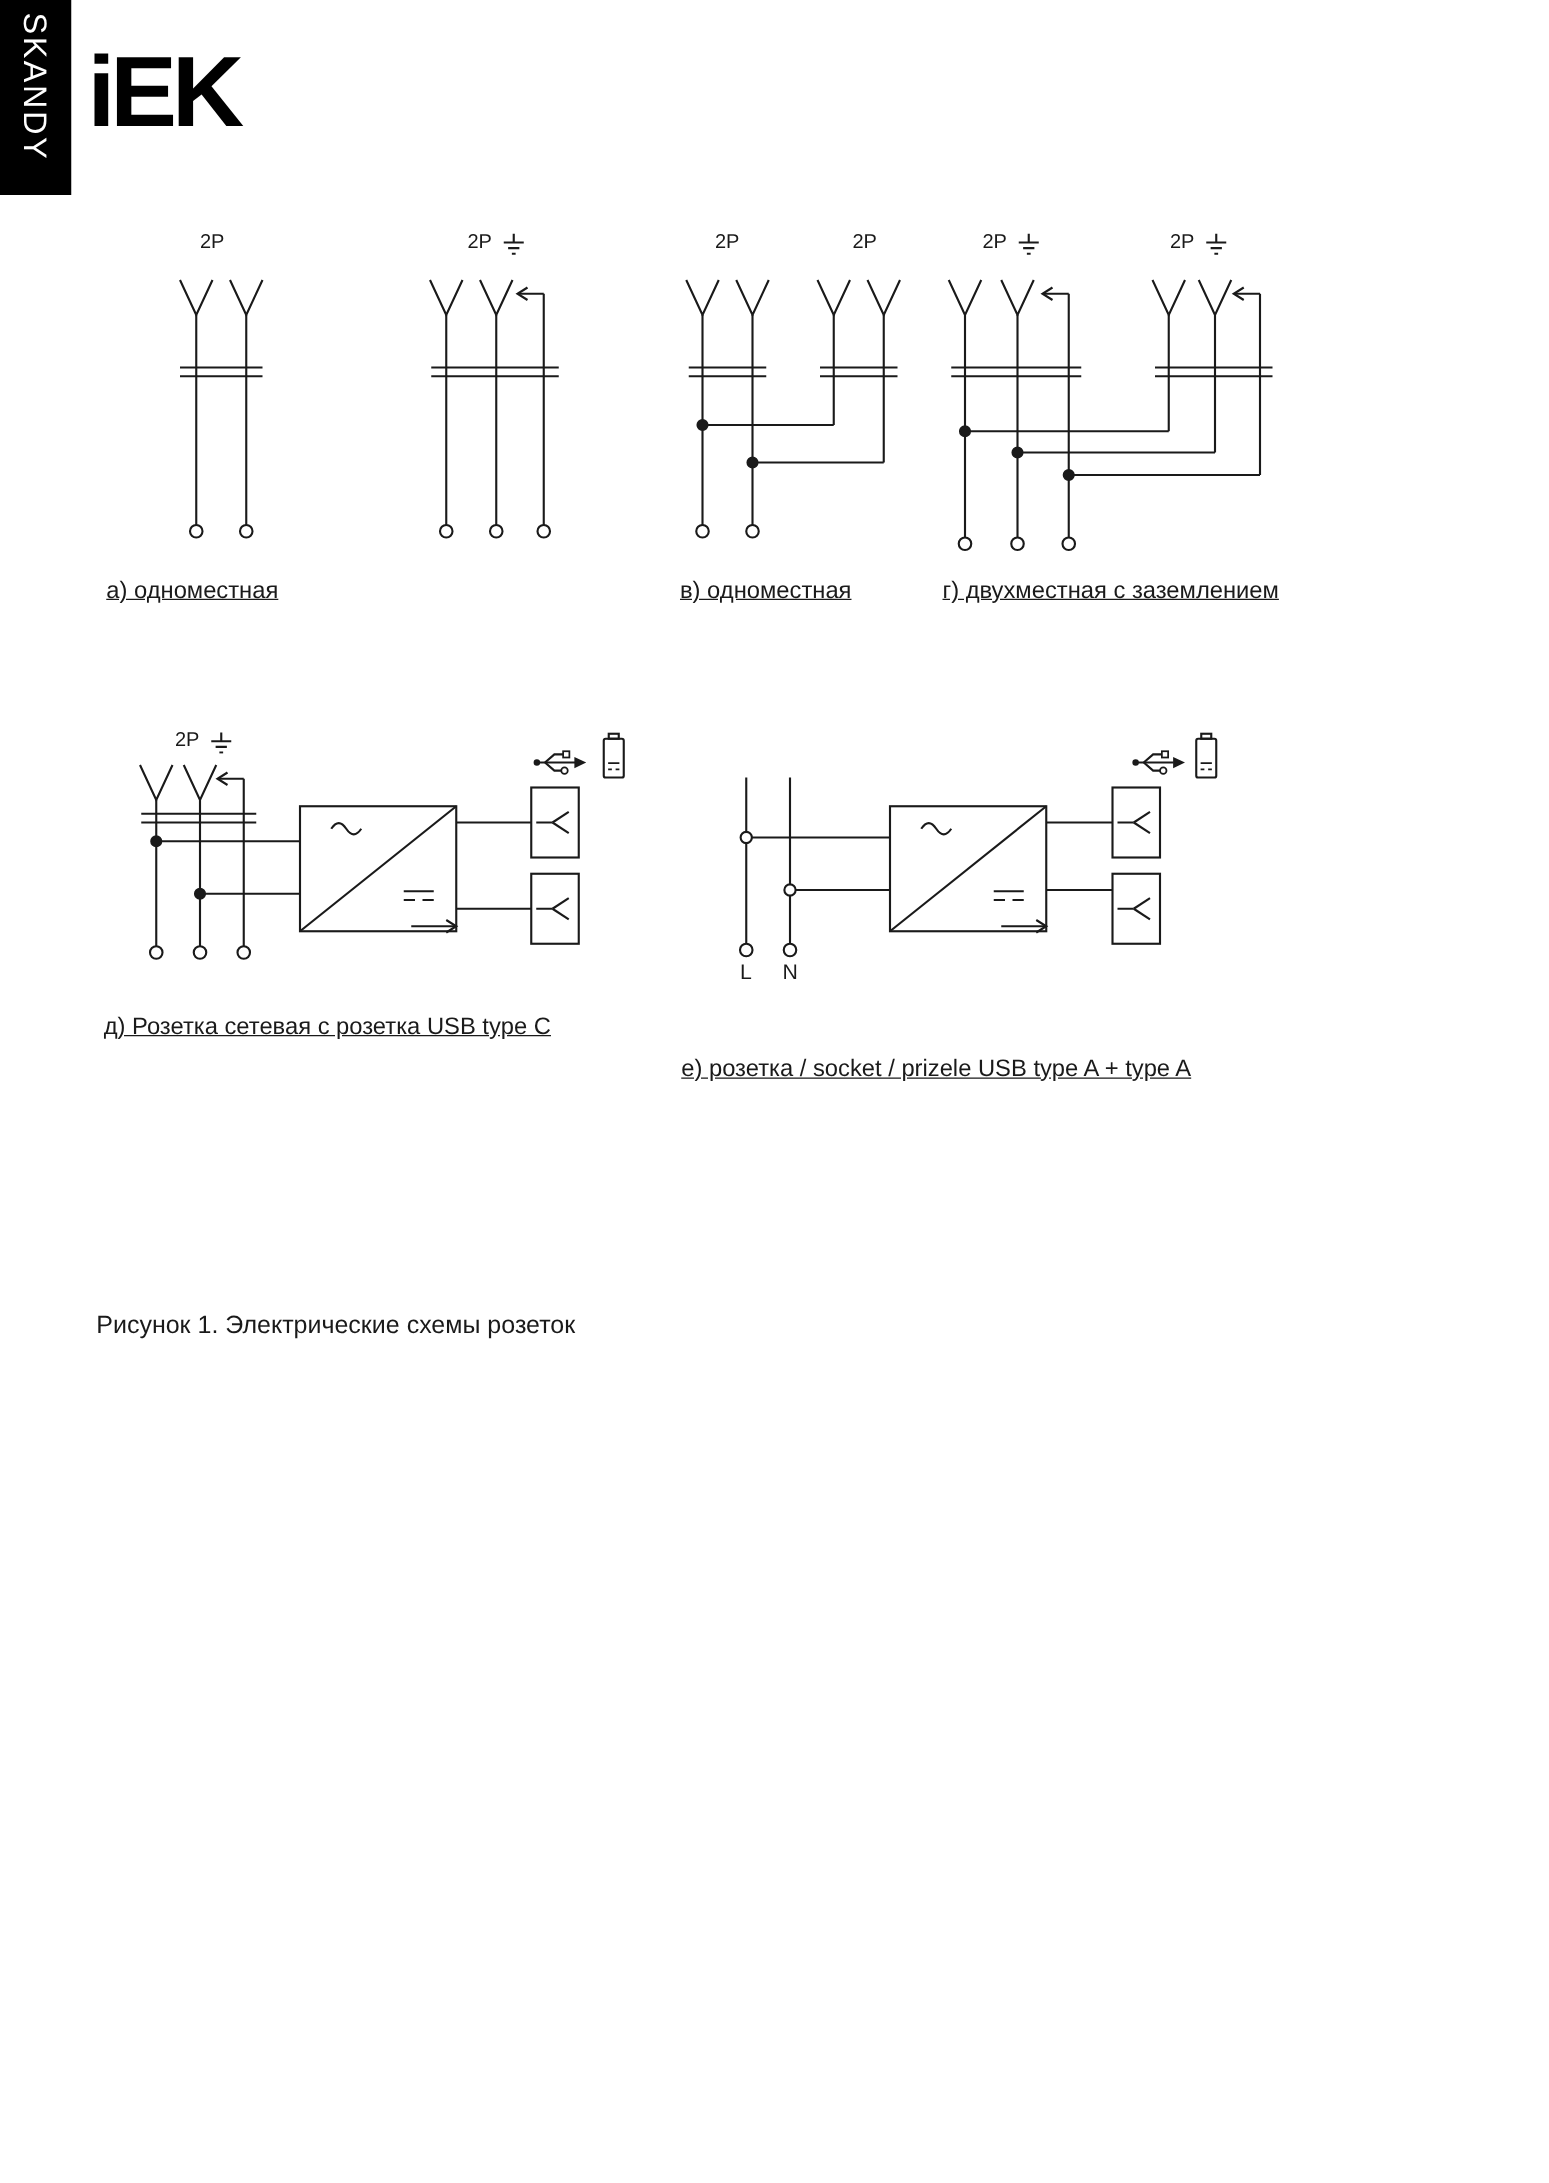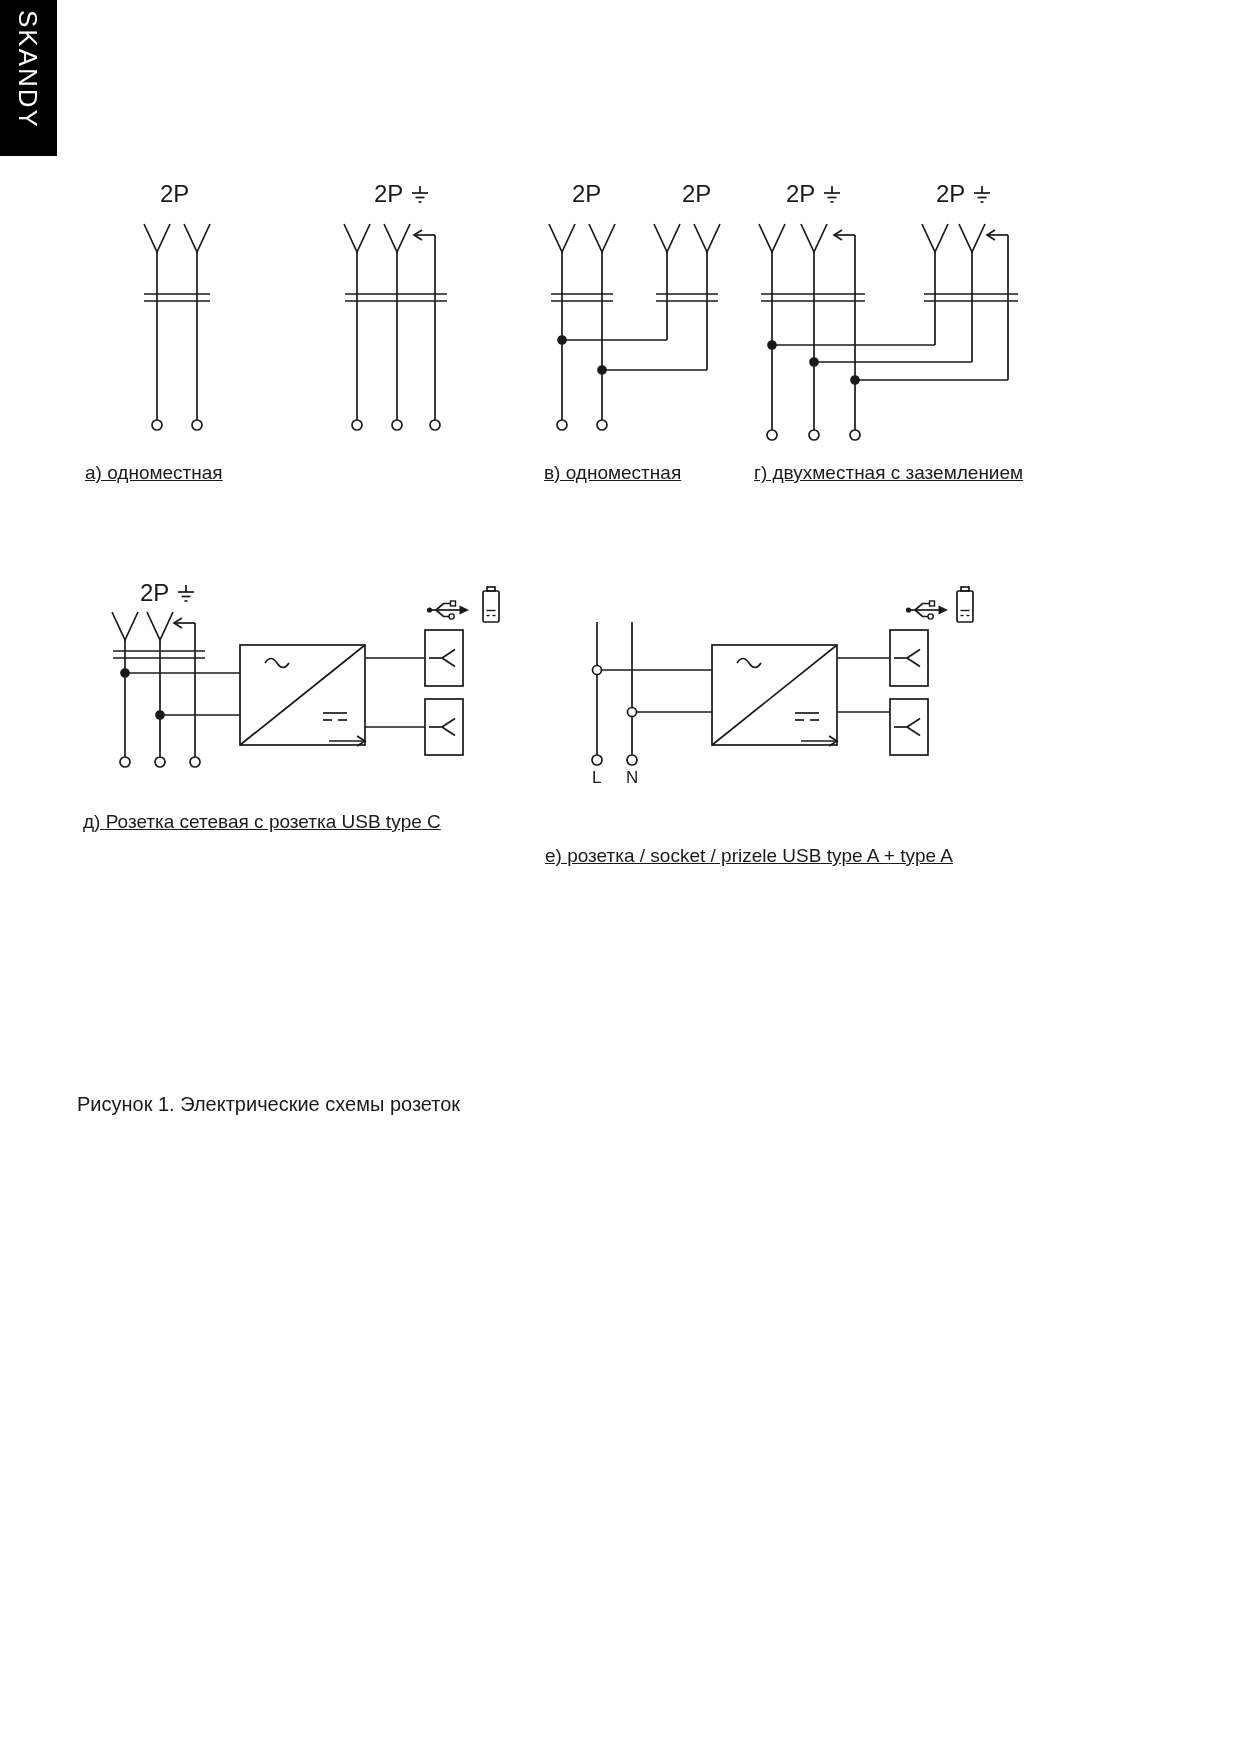--- a/index.html
+++ b/index.html
@@ -24,39 +24,40 @@
     letter-spacing: 2px; white-space: nowrap;
     transform: rotate(90deg); transform-origin: 0 0;
   }
   .logo {
     position: absolute; left: 70px; top: 32px;
     font-size: 80px; font-weight: 900; letter-spacing: -4px;
     color: #000; line-height: 84px;
   }
   .diag { position: absolute; }
   .pole-label {
-    position: absolute; display: flex; align-items: center; gap: 7px;
-    font-size: 24px; line-height: 20px; color: #1a1a1a;
+    position: absolute; display: flex; align-items: flex-end; gap: 7px;
+    font-size: 16px; line-height: 20px; color: #1a1a1a;
   }
   .caption {
     position: absolute; font-size: 19px; line-height: 24px; color: #1a1a1a; text-decoration: underline;
   }
   .hang { text-indent: -21px; padding-left: 21px; }
   .term-label { position: absolute; font-size: 17px; color: #1a1a1a; }
-  .figure-caption { position: absolute; font-size: 20px; color: #1a1a1a; margin-top: 44px; }
+  .figure-caption { position: absolute; font-size: 20px; color: #1a1a1a; }
 </style>
 </head>
 <body>
 
 <div class="page">
 
   <div class="side-tab">
     <span class="side-tab-text">SKANDY</span>
   </div>
 
+  <div class="logo">iEK</div>
 
   <div class="pole-label" style="left:160px;top:184px">
     <span>2P</span>
   </div>
   <svg class="diag" style="left:130px;top:208px" width="110" height="232" viewBox="0 0 110 232">
     <g stroke="#1a1a1a" stroke-width="1.7" fill="none">
       <g>
         <path d="M14,16 L27,44 L40,16"></path>
           <path d="M27,44 V212"></path>
       </g>

